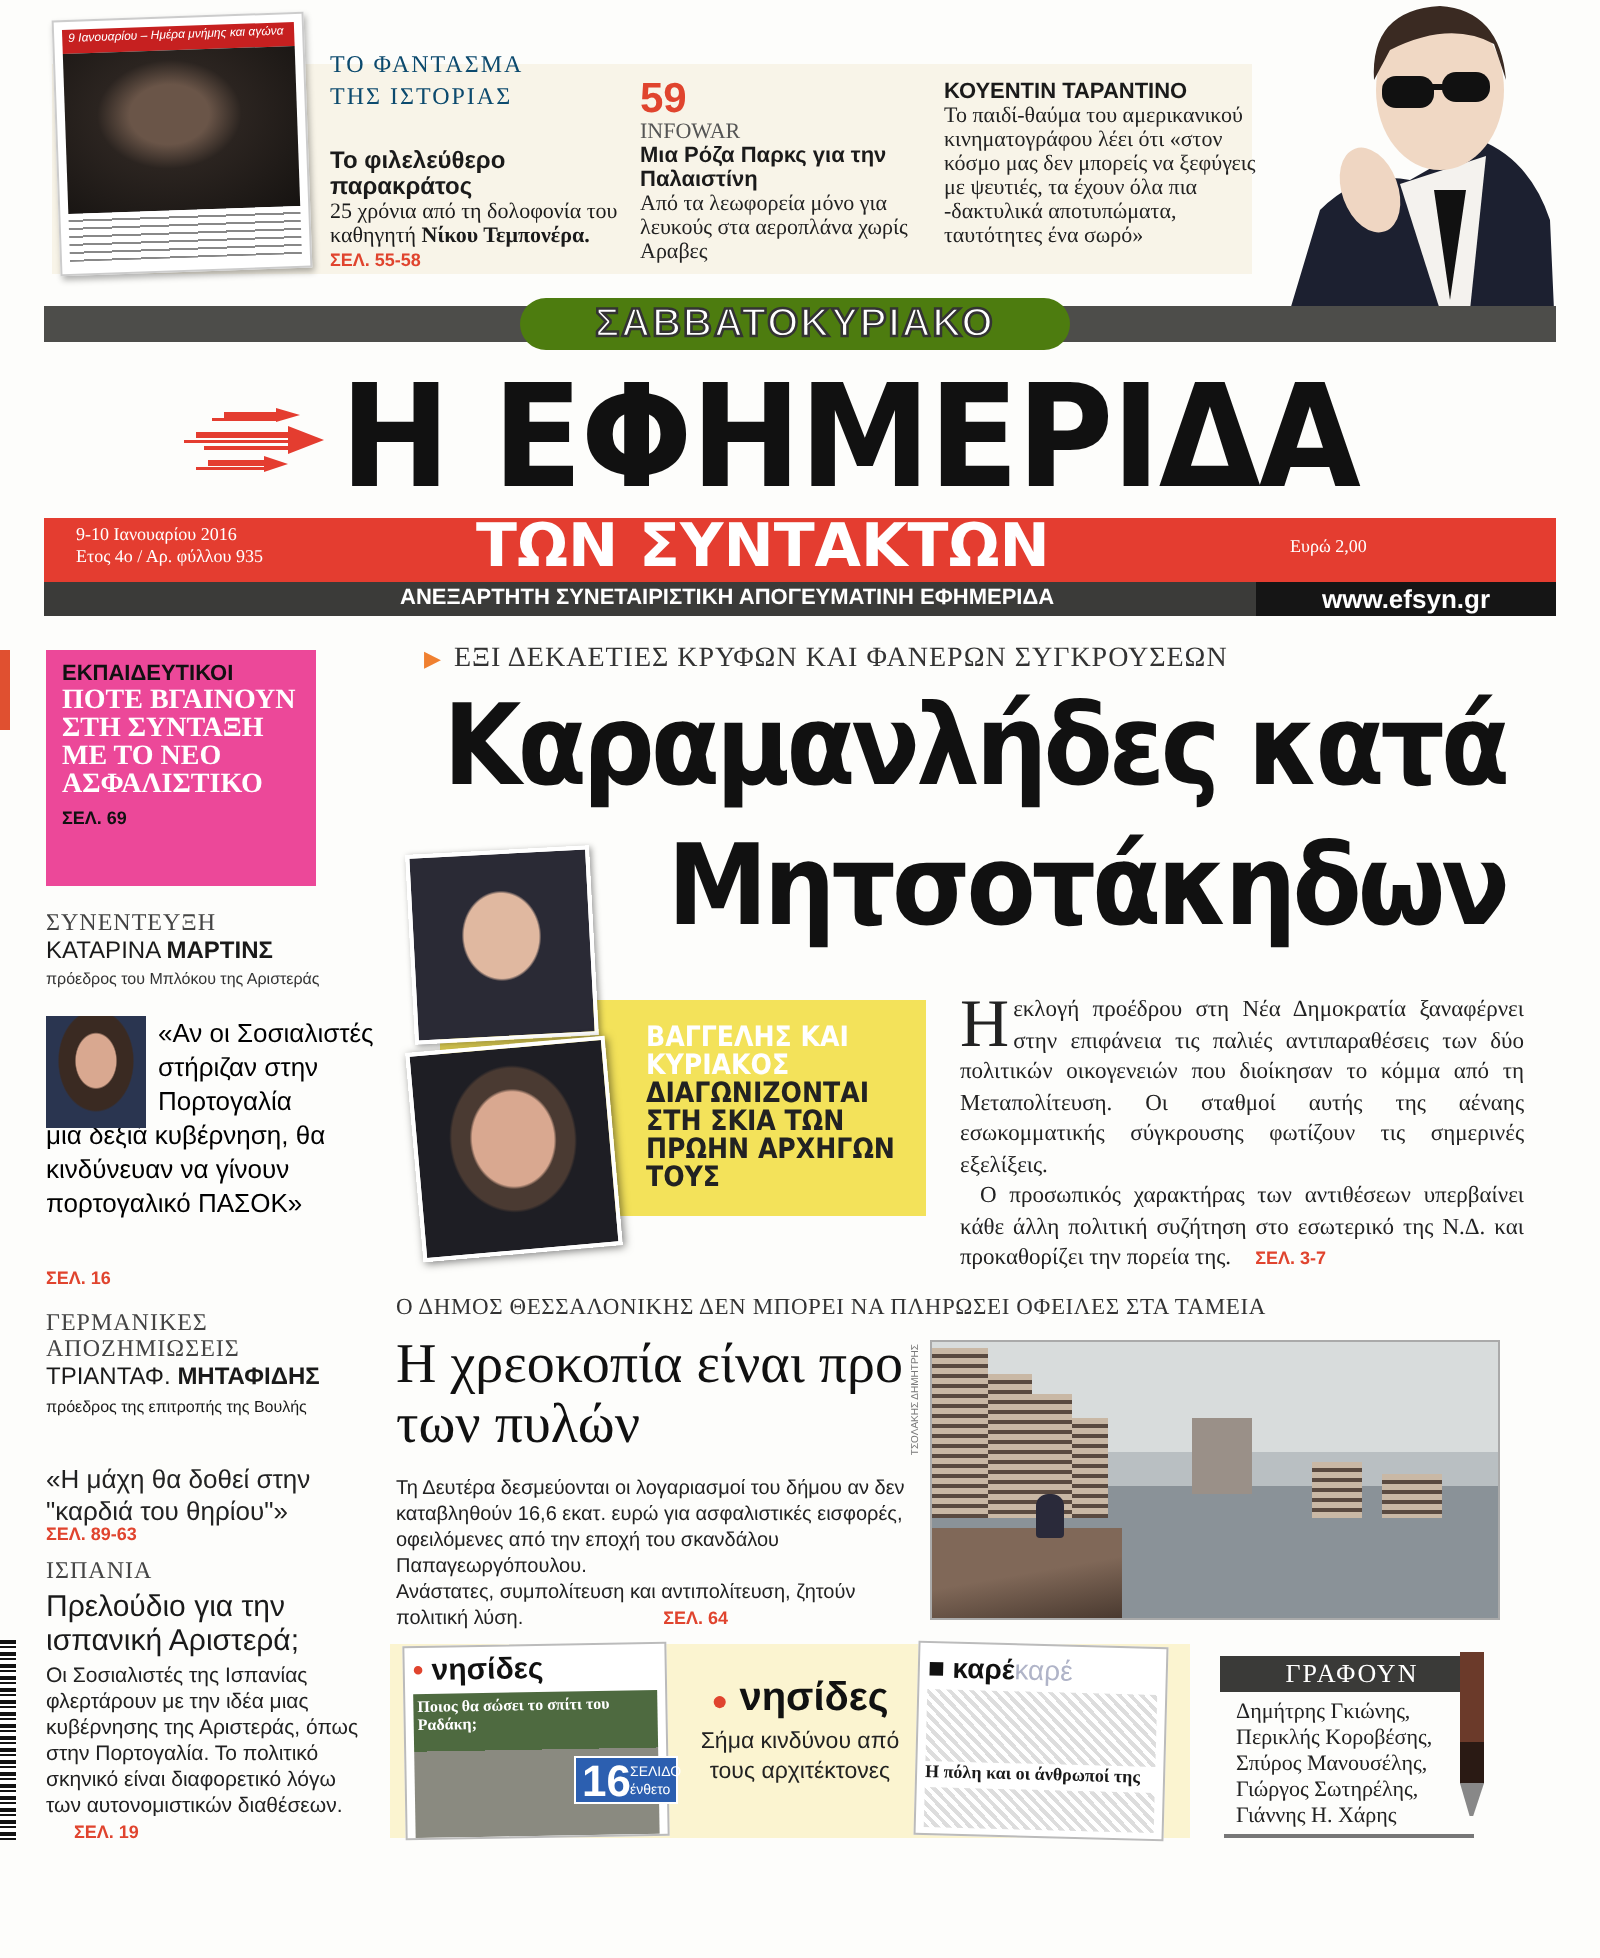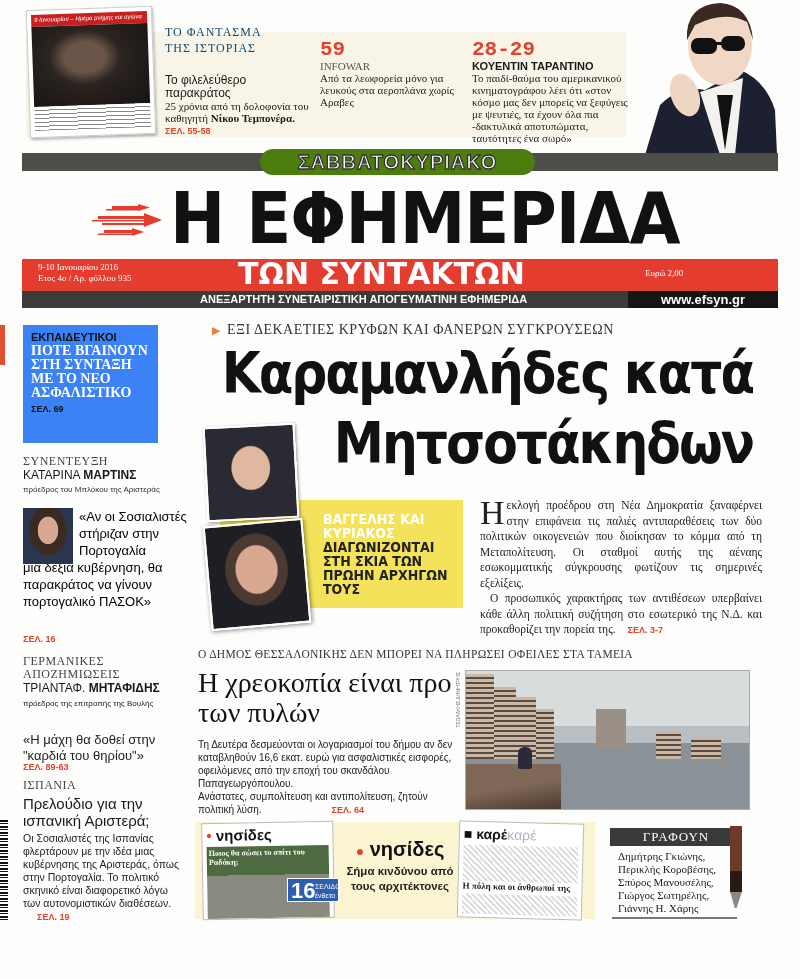--- a/index.html
+++ b/index.html
@@ -7,23 +7,23 @@
   body { position: relative; font-family: "Liberation Sans", sans-serif; color: #1a1a1a; }
   .abs { position: absolute; }
   .red { color: #e0442e; }
   .sel { color: #e0442e; font-weight: bold; font-size: 9px; font-family: "Liberation Sans", sans-serif; }
   .teaser-bg { left: 26px; top: 32px; width: 600px; height: 105px; background: #f8f4e8; }
   .tf-photo { left: 28px; top: 8px; width: 126px; height: 128px; background: #fff; border: 1px solid #ccc; transform: rotate(-2deg); box-shadow: 1px 2px 3px rgba(0,0,0,.3); padding: 4px; }
   .tf-photo .band { height: 12px; background: #c62020; color: #fff; font-size: 6px; padding: 2px 3px; font-style: italic; }
   .tf-photo .img { height: 80px; background: radial-gradient(ellipse at 45% 40%, #6a5548 0 22%, #2b2420 40%, #161311 100%); }
   .tf-photo .cap { height: 24px; background: repeating-linear-gradient(#fff 0 3px, #888 3px 4px); }
   .t1-head { left: 165px; top: 24px; font-family: "Liberation Serif", serif; font-size: 12px; line-height: 16px; color: #0c4a6e; letter-spacing: 1px; width: 140px; }
-  .t1-sub { left: 165px; top: 74px; font-weight: normal; font-size: 12px; line-height: 13px; width: 150px; }
+  .t1-sub { left: 165px; top: 74px; font-weight: bold; font-size: 12px; line-height: 13px; width: 150px; }
   .t1-body { left: 165px; top: 100px; font-family: "Liberation Serif", serif; font-size: 11px; line-height: 12px; width: 145px; }
-  .num { font-family: Liberation Mono, monospace; font-weight: bold; color: #e0442e; font-size: 21px; line-height: 20px; }
+  .num { font-family: Liberation Sans, sans-serif; font-weight: bold; color: #e0442e; font-size: 21px; line-height: 20px; }
   .t2 { left: 320px; top: 40px; width: 135px; }
   .t3 { left: 472px; top: 40px; width: 160px; }
   .kicker-serif { font-family: "Liberation Serif", serif; font-size: 11px; color: #555; line-height: 12px; }
   .bold-lbl { font-weight: bold; font-size: 11px; line-height: 12px; }
   .body-serif { font-family: "Liberation Serif", serif; font-size: 11px; line-height: 12px; color: #222; }
   .tarantino { left: 625px; top: 0; width: 155px; height: 155px; }
 
   
   .sabbato-bar { left: 22px; top: 153px; width: 756px; height: 18px; background: #4d4d4a; }
   .sabbato { left: 260px; top: 149px; width: 275px; height: 26px; background: #4d7c0f; border-radius: 14px; text-align: center; font-weight: bold; font-size: 20px; line-height: 26px; color: #fff; -webkit-text-stroke: 1.3px #333; letter-spacing: 1px; }
@@ -32,21 +32,21 @@
   .red-band { left: 22px; top: 259px; width: 756px; height: 32px; background: #e43d30; }
   .date-info { left: 38px; top: 262px; font-family: "Liberation Serif", serif; font-size: 9px; line-height: 11px; color: #fff; }
   .subtitle { left: 238px; top: 254px; font-family: "DejaVu Sans", sans-serif; font-weight: bold; font-size: 30px; line-height: 40px; color: #fff; letter-spacing: 0px; white-space: nowrap; }
   .price { left: 645px; top: 268px; font-family: "Liberation Serif", serif; font-size: 9px; color: #fff; }
   .dark-band { left: 22px; top: 291px; width: 756px; height: 17px; background: #3b3b39; }
   .tagline { left: 200px; top: 291px; font-weight: bold; font-size: 11px; line-height: 17px; color: #fff; width: 420px; text-align: left; white-space: nowrap; }
   .web { left: 628px; top: 291px; width: 150px; height: 17px; background: #151515; color: #fff; font-weight: bold; font-size: 13px; line-height: 17px; text-align: center; }
 
   
   .edge-red { left: 0; top: 325px; width: 5px; height: 40px; background: #e05030; }
-  .blue-box { left: 23px; top: 325px; width: 135px; height: 118px; background: #3b82f6; padding: 6px 8px; }
+  .blue-box { left: 23px; top: 325px; width: 135px; height: 118px; background: #ec4899; padding: 6px 8px; }
   .blue-box .k { font-weight: bold; font-size: 11px; color: #111; }
   .blue-box .h { font-family: "Liberation Serif", serif; font-weight: bold; font-size: 14px; line-height: 14px; color: #fff; margin-top: 1px; }
   .blue-box .s { font-weight: bold; font-size: 9px; color: #111; margin-top: 4px; }
   .int { left: 23px; top: 455px; width: 165px; }
   .int .k { font-family: "Liberation Serif", serif; font-size: 12px; line-height: 13px; color: #444; letter-spacing: .5px; }
   .int .n { font-size: 12px; line-height: 14px; }
   .int .r { font-size: 8px; color: #333; margin-top: 3px; }
   .avatar { left: 23px; top: 508px; width: 50px; height: 56px; background: radial-gradient(ellipse at 50% 40%, #d9a890 0 28%, #3a2a22 30% 52%, #2a3550 54%); }
   .quote1 { left: 23px; top: 508px; width: 165px; font-family: "Liberation Sans Narrow", "Liberation Sans", sans-serif; font-size: 13px; line-height: 17px; color: #000000; }
   .q-indent { padding-left: 56px; display: block; }
@@ -93,21 +93,21 @@
   
   .promo { left: 195px; top: 822px; width: 400px; height: 97px; background: #fbf4d0; }
   .nis-cover { left: 202px; top: 822px; width: 132px; height: 97px; background: #fff; border: 1px solid #bbb; transform: rotate(-1deg); padding: 4px; overflow: hidden; }
   .nis-cover .t { font-weight: bold; font-size: 15px; color: #111; line-height: 16px; }
   .nis-cover .img { margin-top: 3px; height: 72px; background: linear-gradient(#4e6a40 0 40%, #8a8a80 40% 100%); }
   .badge16 { left: 287px; top: 878px; width: 52px; height: 24px; background: #2c5fb0; border: 1px solid #fff; color: #fff; }
   .badge16 .n { position: absolute; left: 3px; top: 0; font-weight: bold; font-size: 22px; line-height: 24px; }
   .badge16 .s { position: absolute; left: 27px; top: 3px; font-size: 7px; line-height: 9px; }
   .nis-title { left: 340px; top: 838px; width: 120px; text-align: center; font-weight: bold; font-size: 20px; color: #111; }
   .nis-title .dot { color: #e0442e; font-size: 14px; }
-  .nis-sub { left: 340px; top: 864px; width: 120px; text-align: center; font-weight: bold; font-size: 11.5px; line-height: 15px; color: #222; }
+  .nis-sub { left: 340px; top: 864px; width: 120px; text-align: center; font-weight: normal; font-size: 11.5px; line-height: 15px; color: #222; }
   .kare { left: 458px; top: 822px; width: 125px; height: 97px; background: #fff; border: 1px solid #bbb; transform: rotate(1.5deg); padding: 4px; overflow: hidden; }
   .kare .t { font-weight: bold; font-size: 14px; color: #111; }
   .kare .t .l { color: #b0b4c8; font-weight: normal; }
   .kare .img { margin-top: 3px; height: 36px; background: repeating-linear-gradient(45deg, #ddd 0 2px, #fff 2px 4px); }
   .kare .hh { font-family: "Liberation Serif", serif; font-weight: bold; font-size: 9px; }
 
   
   .graf-h { left: 610px; top: 828px; width: 132px; height: 18px; background: #3a3a38; color: #fff; font-family: "Liberation Serif", serif; font-size: 13px; line-height: 18px; text-align: center; letter-spacing: 1px; }
   .pen { left: 730px; top: 826px; width: 12px; height: 82px; background: linear-gradient(#6b3a2a 0 55%, #2a1a14 55% 80%, #888 80%); clip-path: polygon(0 0,100% 0,100% 80%, 55% 100%, 40% 100%, 0 80%); }
   .graf-list { left: 618px; top: 850px; width: 115px; font-family: "Liberation Serif", serif; font-size: 11px; line-height: 13px; color: #222; }
@@ -131,25 +131,25 @@
 <div class="abs t1-sub">Το φιλελεύθερο παρακράτος</div>
 <div class="abs t1-body">
   <span>25 χρόνια από τη δολοφονία του καθηγητή</span>
   <b>Νίκου Τεμπονέρα.</b>
   <span class="sel">ΣΕΛ. 55-58</span>
 </div>
 
 <div class="abs t2">
   <div class="num">59</div>
   <div class="kicker-serif">INFOWAR</div>
+  <div class="bold-lbl">Μια Ρόζα Παρκς για την Παλαιστίνη</div>
   <div class="body-serif">Από τα λεωφορεία μόνο για λευκούς στα αεροπλάνα χωρίς Αραβες</div>
 </div>
 
 <div class="abs t3">
-  <div class="num">28-29</div>
   <div class="bold-lbl">ΚΟΥΕΝΤΙΝ ΤΑΡΑΝΤΙΝΟ</div>
   <div class="body-serif">Το παιδί-θαύμα του αμερικανικού κινηματογράφου λέει ότι «στον κόσμο μας δεν μπορείς να ξεφύγεις με ψευτιές, τα έχουν όλα πια -δακτυλικά αποτυπώματα, ταυτότητες ένα σωρό»</div>
 </div>
 
 <svg class="abs tarantino" viewBox="0 0 155 155">
   <path d="M20 155 L35 105 Q55 85 80 90 L115 70 Q140 80 150 110 L152 155 Z" fill="#1c2030"></path>
   <path d="M75 92 L95 155 L110 155 L118 78 Z" fill="#f4f2ee"></path>
   <path d="M92 95 L100 150 L108 95 Z" fill="#111"></path>
   <ellipse cx="95" cy="45" rx="32" ry="40" fill="#f0d8c4"></ellipse>
   <path d="M62 40 Q60 5 95 3 Q125 5 128 40 L122 22 Q100 10 70 25 Z" fill="#3a2a22"></path>
@@ -201,21 +201,21 @@
 <div class="abs int">
   <div class="k">ΣΥΝΕΝΤΕΥΞΗ</div>
   <div class="n">
     <span>ΚΑΤΑΡΙΝΑ</span> <b>ΜΑΡΤΙΝΣ</b>
   </div>
   <div class="r">πρόεδρος του Μπλόκου της Αριστεράς</div>
 </div>
 
 <div class="abs quote1" style="top:508px;">
   <span class="q-indent">«Αν οι Σοσιαλιστές στήριζαν στην Πορτογαλία</span>
-  <span>μια δεξιά κυβέρνηση, θα παρακράτος να γίνουν πορτογαλικό ΠΑΣΟΚ»</span>
+  <span>μια δεξιά κυβέρνηση, θα κινδύνευαν να γίνουν πορτογαλικό ΠΑΣΟΚ»</span>
 </div>
 <div class="abs avatar"></div>
 <div class="abs sel sel16">ΣΕΛ. 16</div>
 
 <div class="abs ger">
   <div class="k">ΓΕΡΜΑΝΙΚΕΣ</div>
   <div class="k">ΑΠΟΖΗΜΙΩΣΕΙΣ</div>
   <div class="n" style="font-size:12px;line-height:15px;">
     <span>ΤΡΙΑΝΤΑΦ.</span> <b>ΜΗΤΑΦΙΔΗΣ</b>
   </div>

